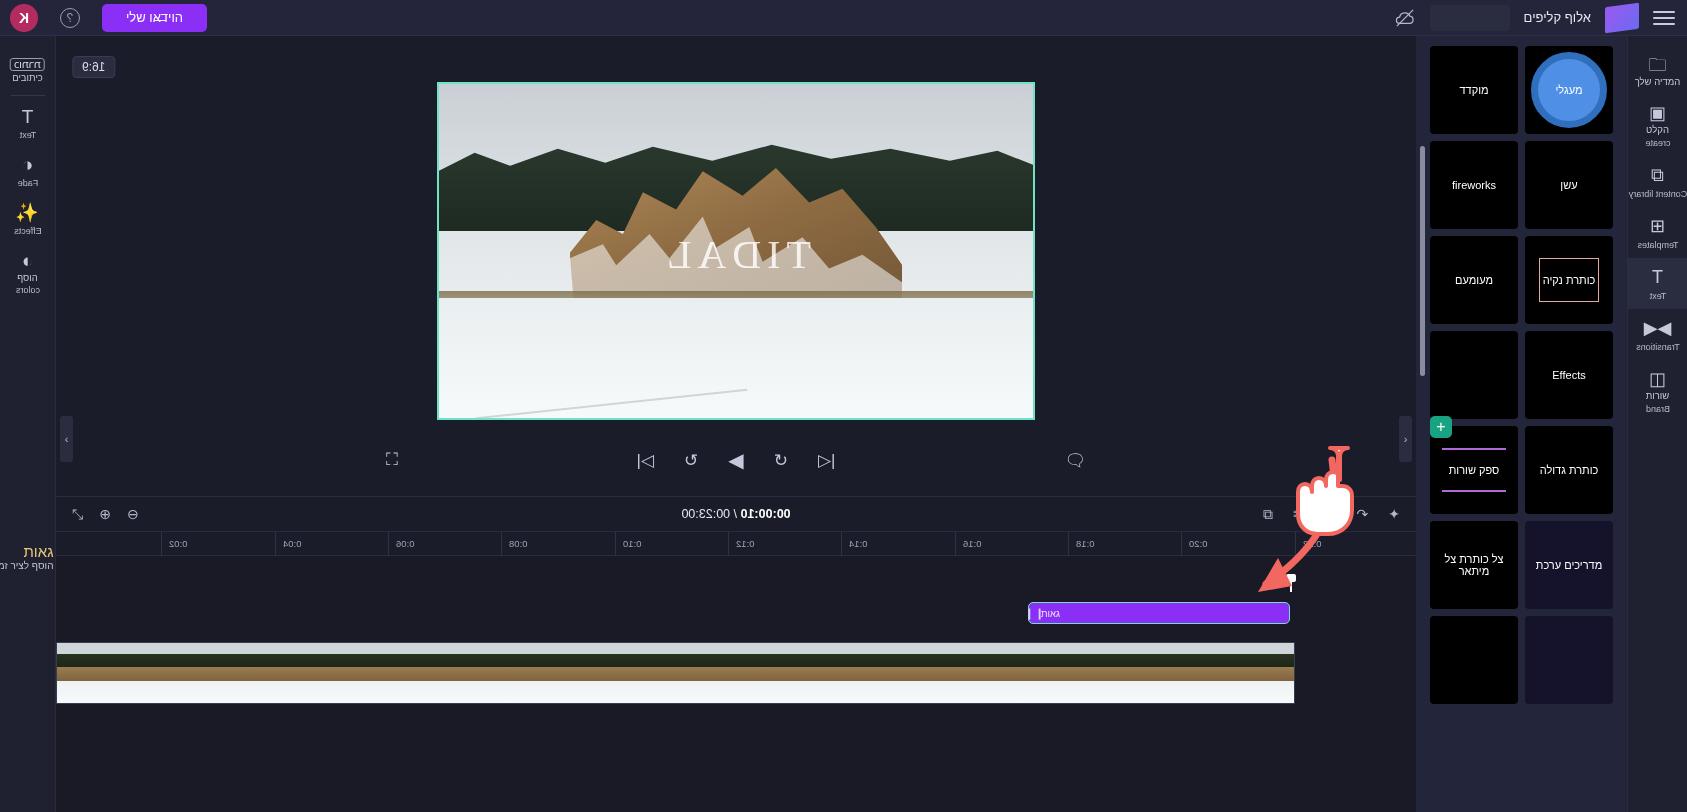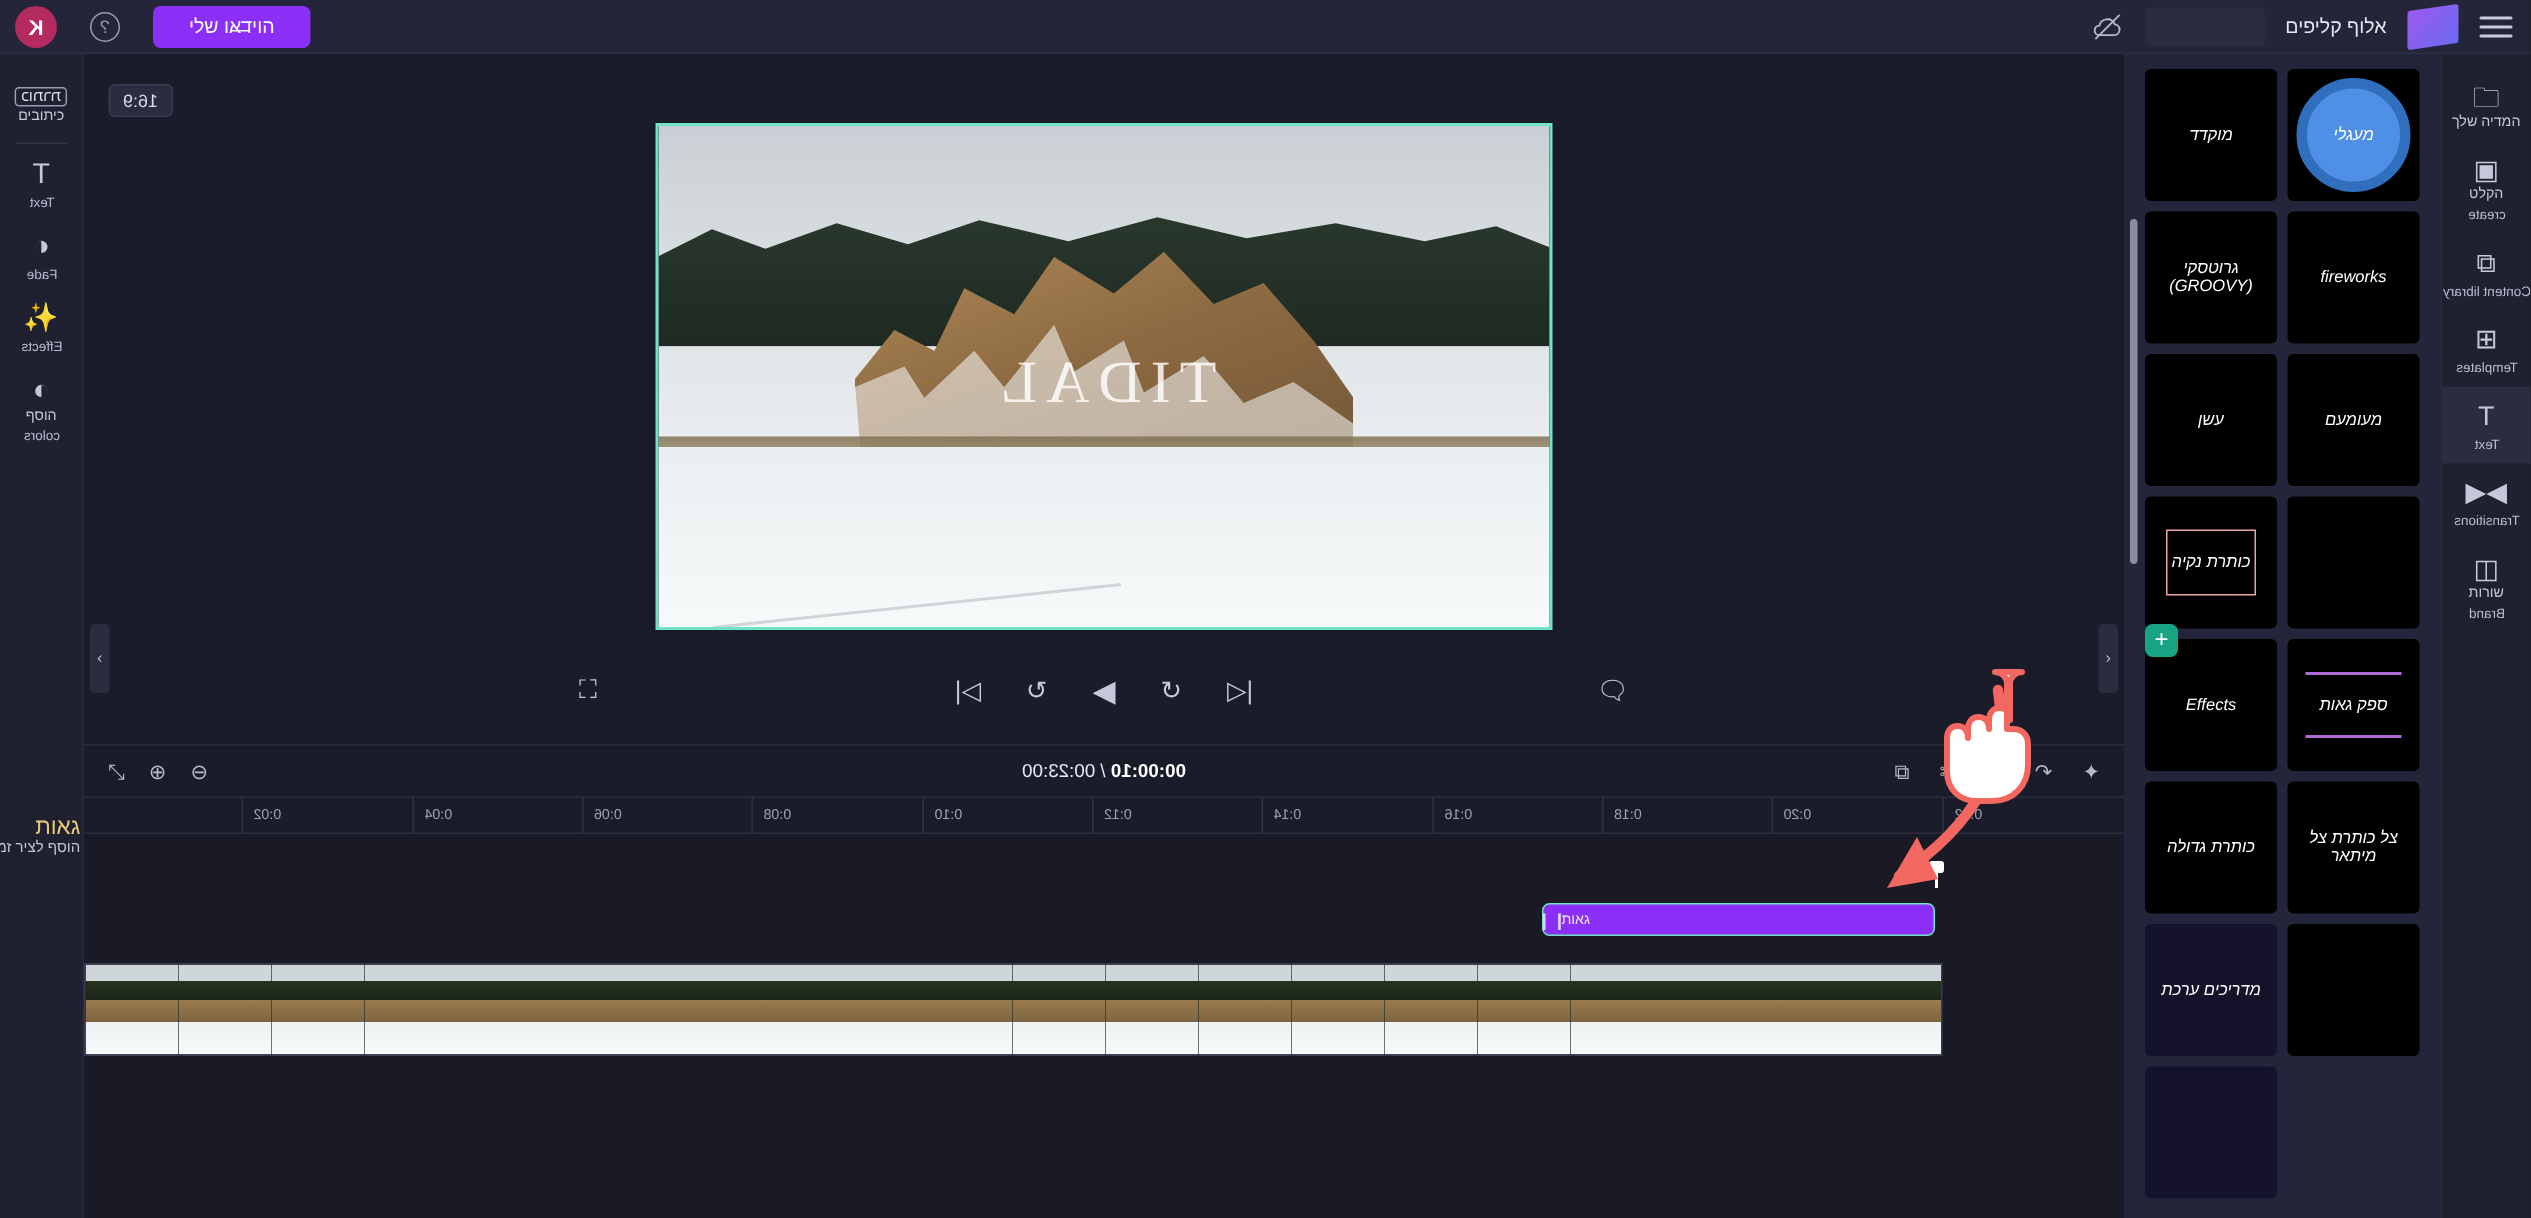--- a/index.html
+++ b/index.html
@@ -159,21 +159,21 @@
   
   .tpl-panel { position:absolute; top:36px; right:60px; width:211px; bottom:0; background:#23253a; overflow:hidden; }
   .tpl-grid { display:flex; flex-wrap:wrap; gap:7px; padding:10px 8px 8px 14px; }
   .tpl {
     width:88px; height:88px; background:#000; border-radius:4px;
     display:flex; align-items:center; justify-content:center; text-align:center;
     color:#fff; font-size:11px; direction:rtl; position:relative; overflow:hidden; cursor:pointer;
   }
   .tpl .circle-blue { position:absolute; inset:6px; border-radius:50%;
      background:#4f90e6; border:7px solid #2f6fbd; }
-  .tpl .tl-txt { position:relative; z-index:2;font-style:italic; }
+  .tpl .tl-txt { position:relative; z-index:2; }
   .tpl.blue { background:#4a90f0; }
   .tpl.navy { background:#15122b; }
   .tpl.purple-underline .ul { position:absolute; left:12px; right:12px; height:2px; background:#b06ad6; }
   .tpl.outline-box .bx { position:absolute; left:14px; right:14px; top:22px; bottom:22px; border:1.5px solid #e8a6a0; }
   .scrollbar { position:absolute; left:4px; top:110px; width:5px; height:230px; background:#8a8c9f; border-radius:3px; }
   .plus-btn {
     position:absolute; left:14px; top:380px; width:22px; height:22px; background:#18a383;
     color:#fff; border-radius:5px; display:flex; align-items:center; justify-content:center;
     font-size:16px; z-index:6; cursor:pointer;
   }
@@ -402,23 +402,20 @@
     <div class="scrollbar"></div>
     <div class="tpl-grid" id="tplgrid">
         <div class="tpl">
           <span class="tl-txt">מוקדד</span>
         </div>
         <div class="tpl">
           <div class="circle-blue"></div>
           <span class="tl-txt">מעגלי</span>
         </div>
         <div class="tpl">
-          <span class="tl-txt">גרוטסקי (GROOVY)</span>
-        </div>
-        <div class="tpl">
           <span class="tl-txt">fireworks</span>
         </div>
         <div class="tpl">
           <span class="tl-txt">עשן</span>
         </div>
         <div class="tpl">
           <span class="tl-txt">מעומעם</span>
         </div>
         <div class="tpl outline-box">
           <div class="bx"></div>
@@ -426,21 +423,21 @@
         </div>
         <div class="tpl">
           <span class="tl-txt"></span>
         </div>
         <div class="tpl">
           <span class="tl-txt">Effects</span>
         </div>
         <div class="tpl purple-underline">
           <div class="ul" style="top: 22px;"></div>
           <div class="ul" style="bottom: 22px;"></div>
-          <span class="tl-txt">ספק גאות</span>
+          <span class="tl-txt">ספק שורות</span>
         </div>
         <div class="tpl">
           <span class="tl-txt">כותרת גדולה</span>
         </div>
         <div class="tpl">
           <span class="tl-txt">צל כותרת צל מיתאר</span>
         </div>
         <div class="tpl navy">
           <span class="tl-txt">מדריכים ערכת</span>
         </div>

